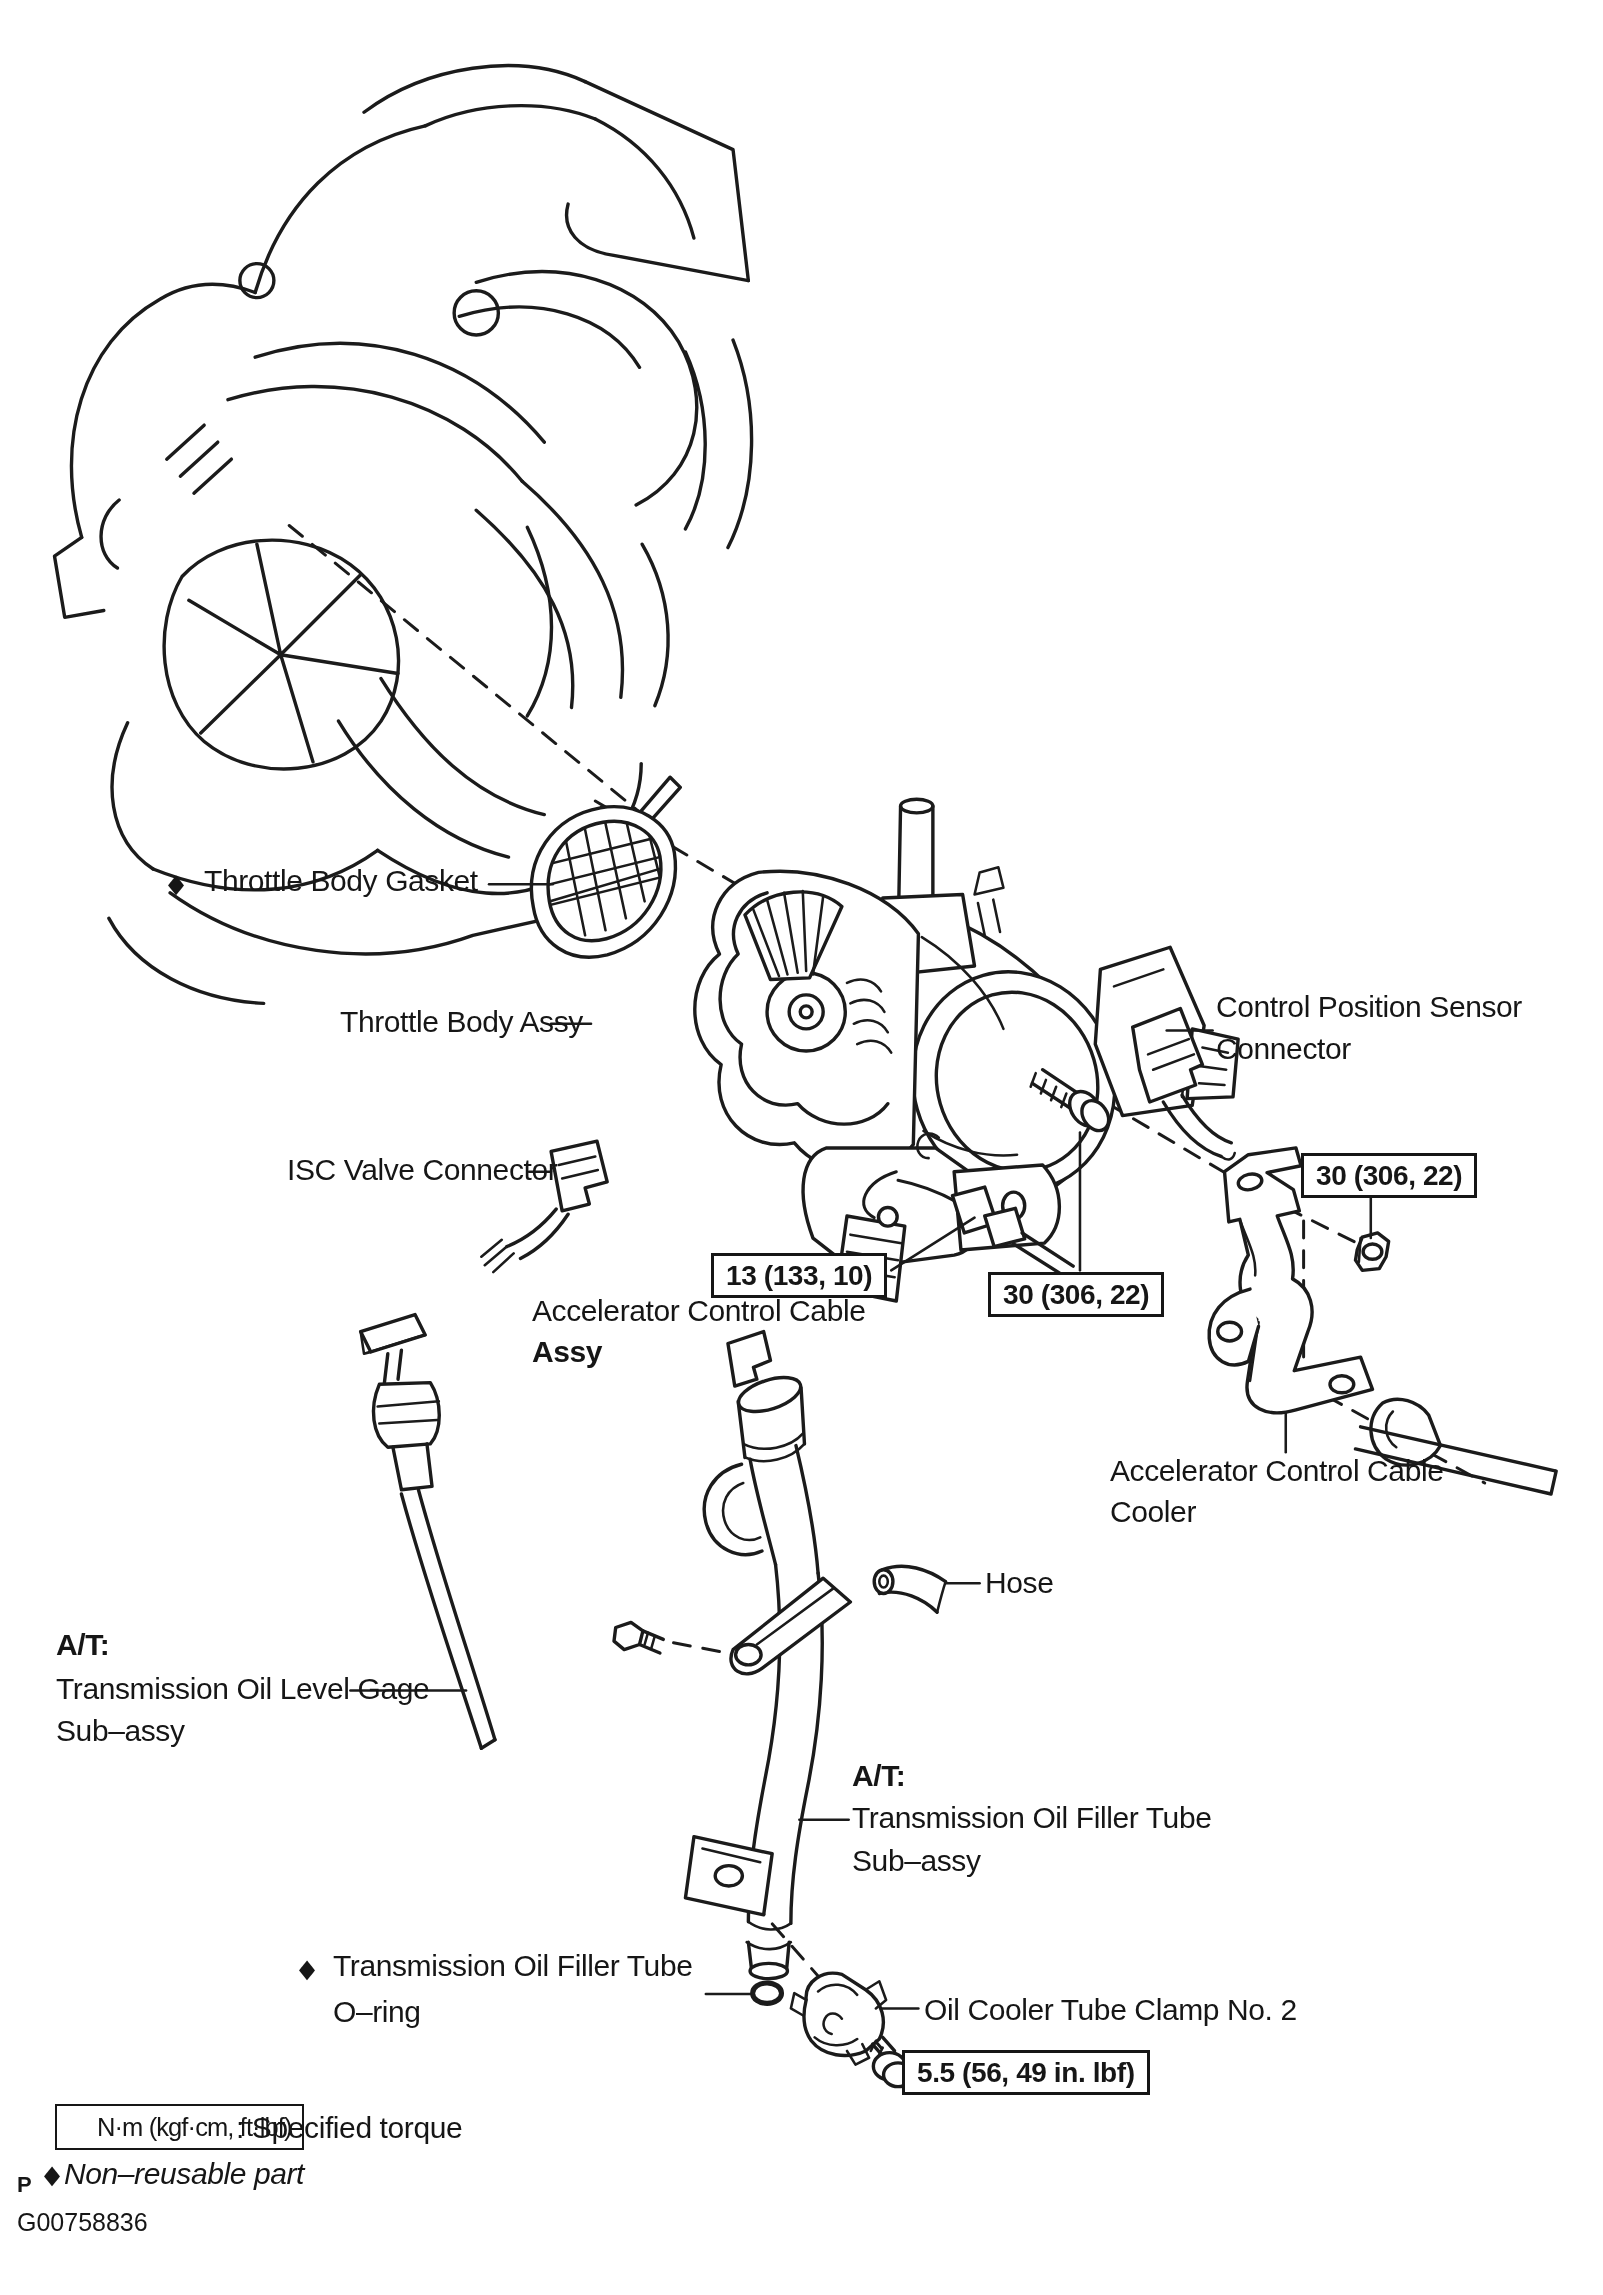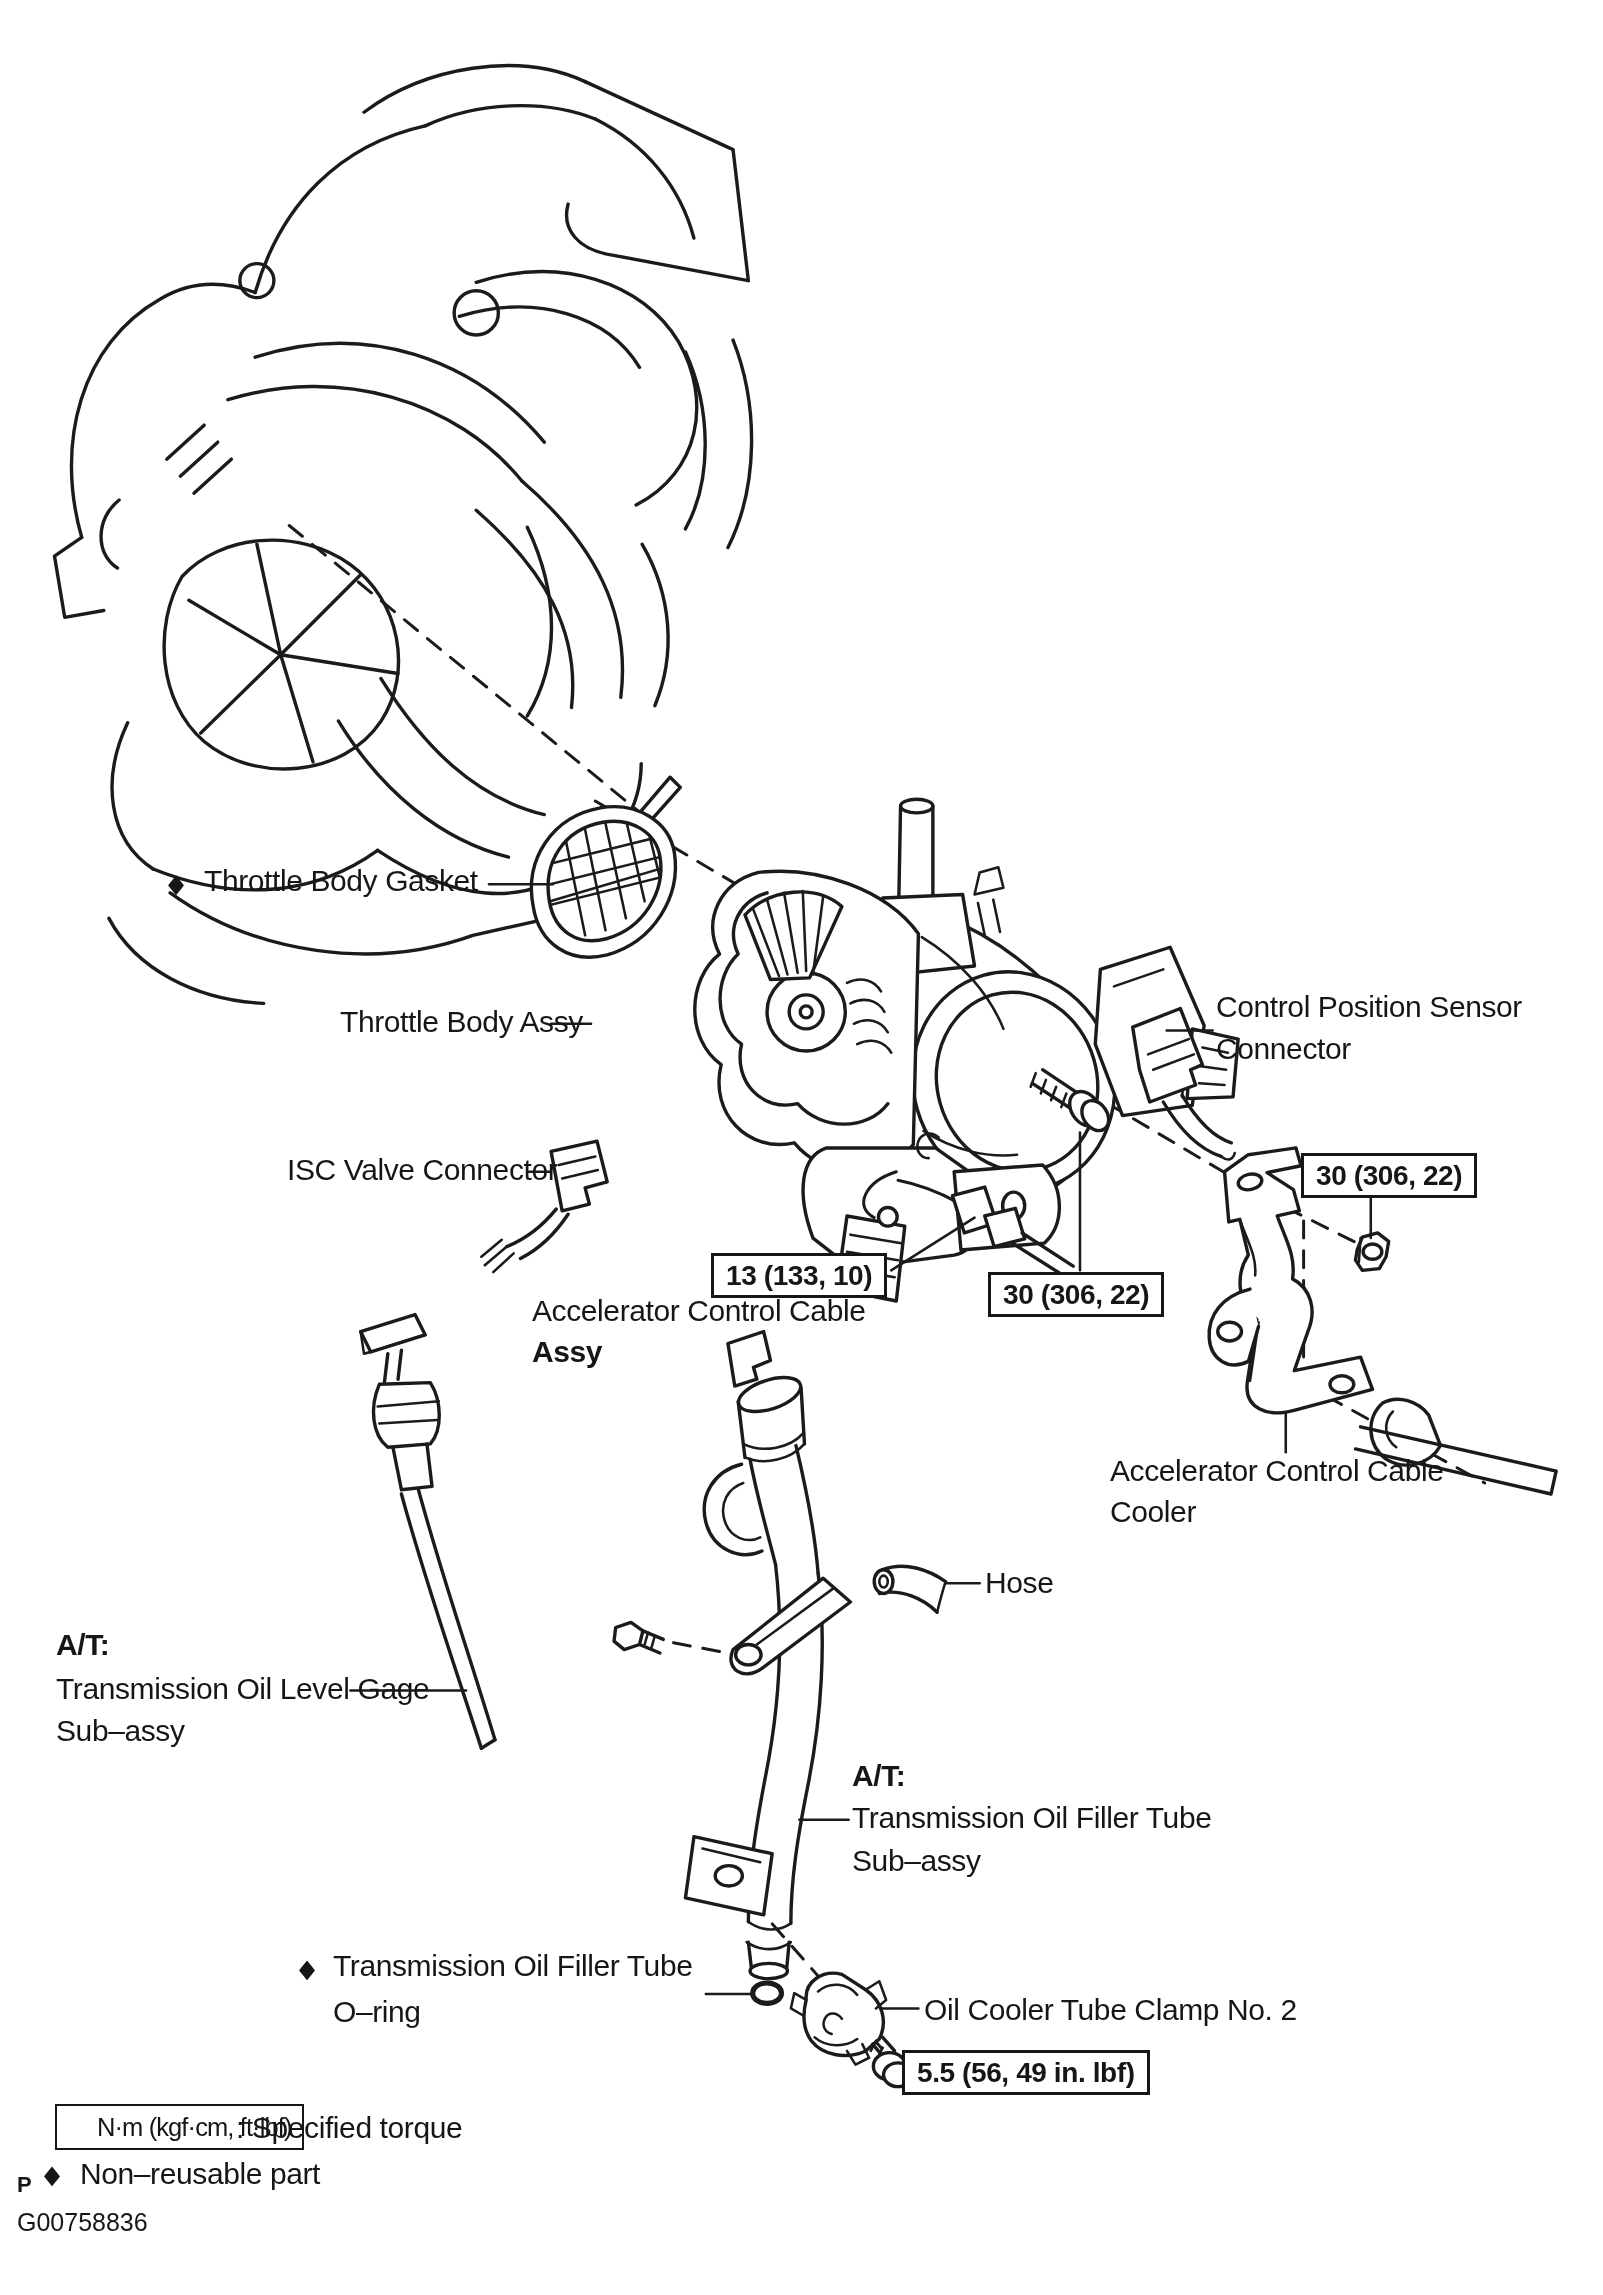--- a/index.html
+++ b/index.html
@@ -284,18 +284,18 @@
 
 <div class="lbl" style="left:924px;top:1995px;">Oil Cooler Tube Clamp No. 2</div>
 
 <div class="tq" style="left:902px;top:2050px;">5.5 (56, 49 in. lbf)</div>
 
 <div class="units-box" style="left:55px;top:2104px;padding-left:40px;">N·m (kgf·cm, ft·lbf)</div>
 <div class="lbl" style="left:236px;top:2113px;">: Specified torque</div>
 
 <div class="lbl small bold" style="left:17px;top:2174px;">P</div>
 <span class="diamond" style="left:44px;top:2162px;">◆</span>
-<div class="lbl" style="left:80px;top:2159px;">Non–reusable part</div>
+<div class="lbl" style="left:64px;top:2159px;font-style:italic;">Non–reusable part</div>
 
 <div class="gnum" style="position:absolute;left:17px;top:2208px;">G00758836</div>
 
 </div>
 
 
 </body></html>

